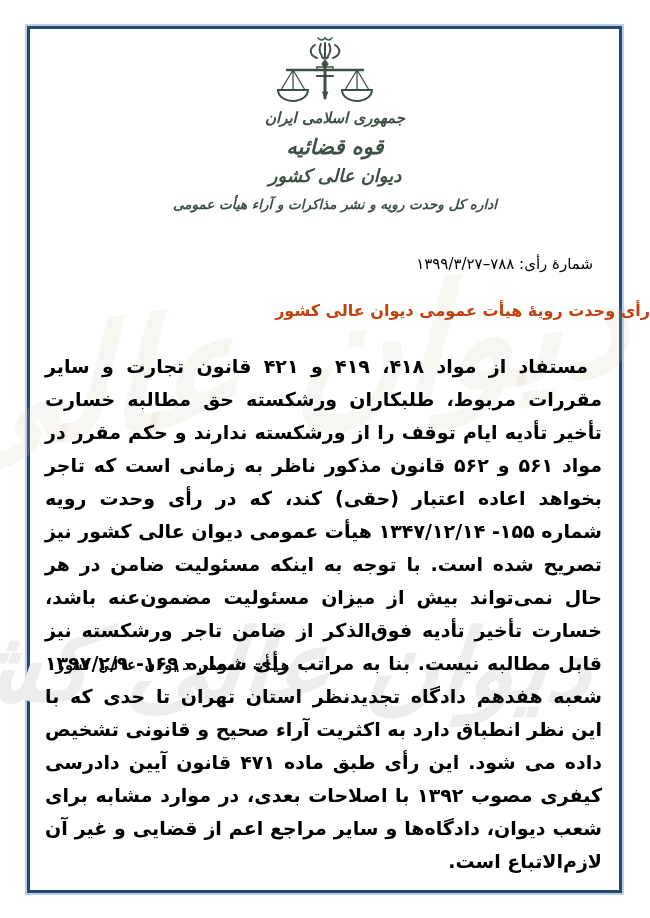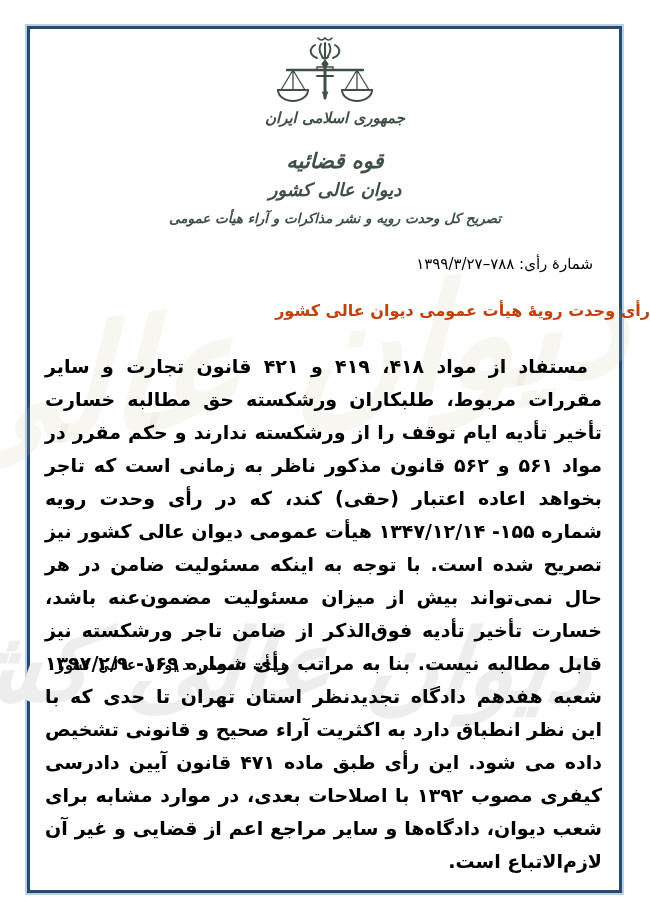--- a/index.html
+++ b/index.html
@@ -47,21 +47,21 @@
   .header{
     position:absolute;
     top:34px;left:0;right:0;
     text-align:center;
     color:#3e4f44;
     z-index:2;
   }
   .emblem{display:block;margin:0 auto 2px auto;}
   .hline{font-style:italic;line-height:1.15;padding-left:20px;}
   .hline1{font-size:15px;font-weight:bold;margin-top:1px;}
-  .hline2{font-size:21px;font-weight:bold;margin-top:22px;}
+  .hline2{font-size:21px;font-weight:bold;margin-top:8px;}
   .hline3{font-size:18px;font-weight:bold;margin-top:7px;}
   .hline4{font-size:13.5px;font-weight:bold;margin-top:10px;}
   
   .number-line{
     position:absolute;
     top:255px;right:57px;
     font-size:15px;font-weight:normal;color:#000;
     z-index:2;
   }
   .doc-title{
@@ -126,21 +126,21 @@
           <path d="M13 56 H43 A15 11 0 0 1 13 56 z" fill="#ffffff" stroke-width="2"></path>
 
           <path d="M92 36 L80 56 M92 36 L104 56 M92 36 V56" stroke-width="1.3"></path>
           <path d="M77 56 H107 A15 11 0 0 1 77 56 z" fill="#ffffff" stroke-width="2"></path>
         </g>
       </svg>
     </span>
     <div class="hline hline1">جمهوری اسلامی ایران</div>
     <div class="hline hline2">قوه قضائیه</div>
     <div class="hline hline3">دیوان عالی کشور</div>
-    <div class="hline hline4">تصریح کل وحدت رویه و نشر مذاکرات و آراء هیأت عمومی</div>
+    <div class="hline hline4">اداره کل وحدت رویه و نشر مذاکرات و آراء هیأت عمومی</div>
   </div>
 
   <div class="number-line">شمارهٔ رأی: ۷۸۸–۱۳۹۹/۳/۲۷</div>
 
   <div class="doc-title">رأی وحدت رویهٔ هیأت عمومی دیوان عالی کشور</div>
 
   <div class="doc-body">مستفاد از مواد ۴۱۸، ۴۱۹ و ۴۲۱ قانون تجارت و سایر مقررات مربوط، طلبکاران ورشکسته حق مطالبه خسارت تأخیر تأدیه ایام توقف را از ورشکسته ندارند و حکم مقرر در مواد ۵۶۱ و ۵۶۲ قانون مذکور ناظر به زمانی است که تاجر بخواهد اعاده اعتبار (حقی) کند، که در رأی وحدت رویه شماره ۱۵۵- ۱۳۴۷/۱۲/۱۴ هیأت عمومی دیوان عالی کشور نیز تصریح شده است. با توجه به اینکه مسئولیت ضامن در هر حال نمی‌تواند بیش از میزان مسئولیت مضمون‌عنه باشد، خسارت تأخیر تأدیه فوق‌الذکر از ضامن تاجر ورشکسته نیز قابل مطالبه نیست. بنا به مراتب رأی شماره ۱۶۹- ۱۳۹۷/۲/۹ شعبه هفدهم دادگاه تجدیدنظر استان تهران تا حدی که با این نظر انطباق دارد به اکثریت آراء صحیح و قانونی تشخیص داده می شود. این رأی طبق ماده ۴۷۱ قانون آیین دادرسی کیفری مصوب ۱۳۹۲ با اصلاحات بعدی، در موارد مشابه برای شعب دیوان، دادگاه‌ها و سایر مراجع اعم از قضایی و غیر آن لازم‌الاتباع است.</div>
 
   <div class="signature">هیأت عمومی دیوان عالی کشور</div>
 

